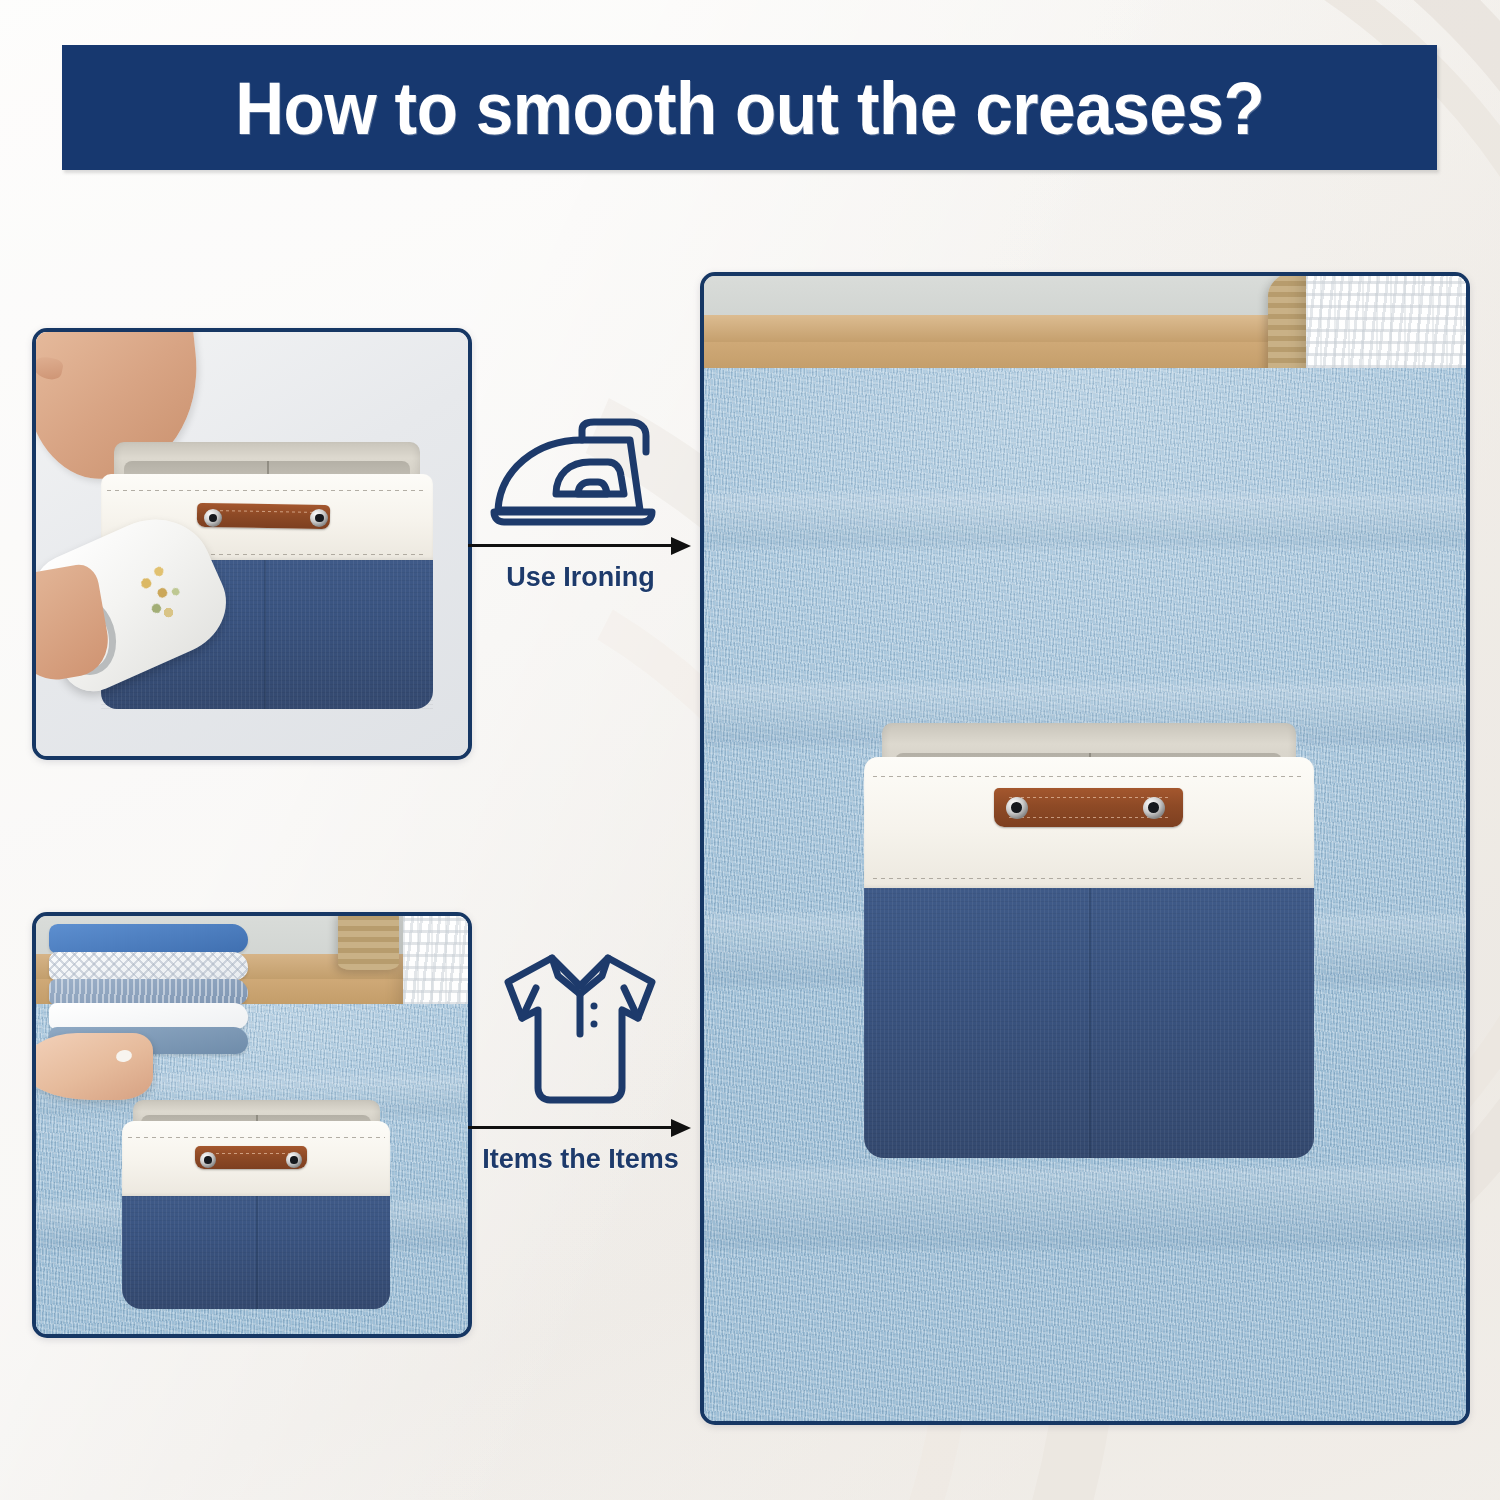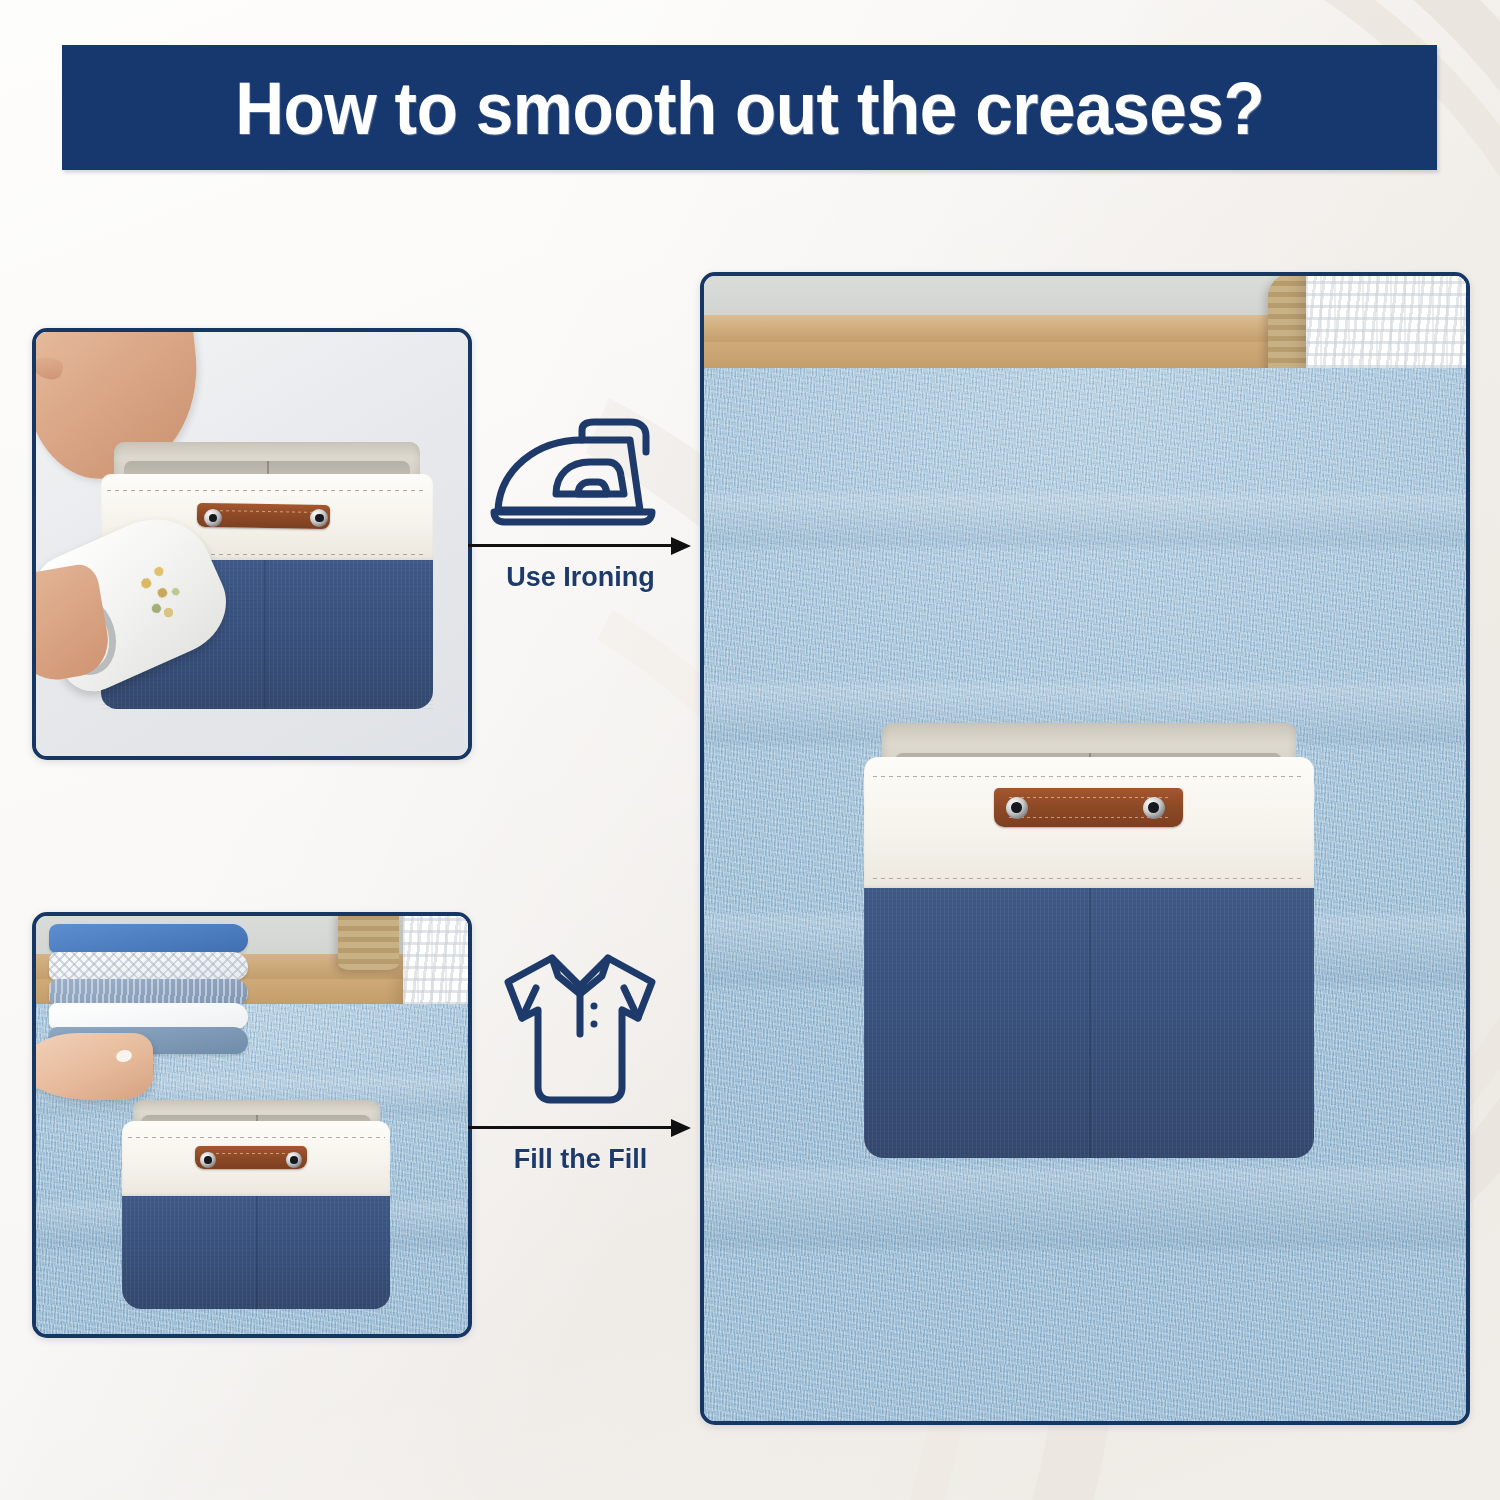--- a/index.html
+++ b/index.html
@@ -419,21 +419,21 @@
       <path d="M118 10 L112 28 L90 46"></path>
       <path d="M90 46 L90 86"></path>
       <path d="M32 70 L46 40"></path>
       <path d="M148 70 L134 40"></path>
       <circle cx="104" cy="58" r="3.5" fill="#1d3a6b" stroke="none"></circle>
       <circle cx="104" cy="76" r="3.5" fill="#1d3a6b" stroke="none"></circle>
     </svg>
   </div>
   <div class="arrow-line" style="left:0;top:178px;width:205px;"></div>
   <div class="arrow-head" style="left:203px;top:171px;"></div>
-  <div class="step-label" style="left:0;top:196px;width:225px;">Fill the Fill</div>
+  <div class="step-label" style="left:0;top:196px;width:225px;">Items the Items</div>
 </div>
 
 <div class="panel panel-main">
   <div class="ph">
     <div class="wall" style="top:0;height:4.5%;"></div>
     <div class="baseboard" style="top:3.4%;height:2.6%;background:linear-gradient(180deg,#dcbc91,#c29c69);"></div>
     <div class="floor-wood" style="left:0;right:0;top:5.8%;height:3.2%;"></div>
 
     <div class="wicker" style="left:74%;top:-1%;width:15%;height:12%;"></div>
     <div class="curtain" style="right:-1%;top:-1%;width:22%;height:31%;">

